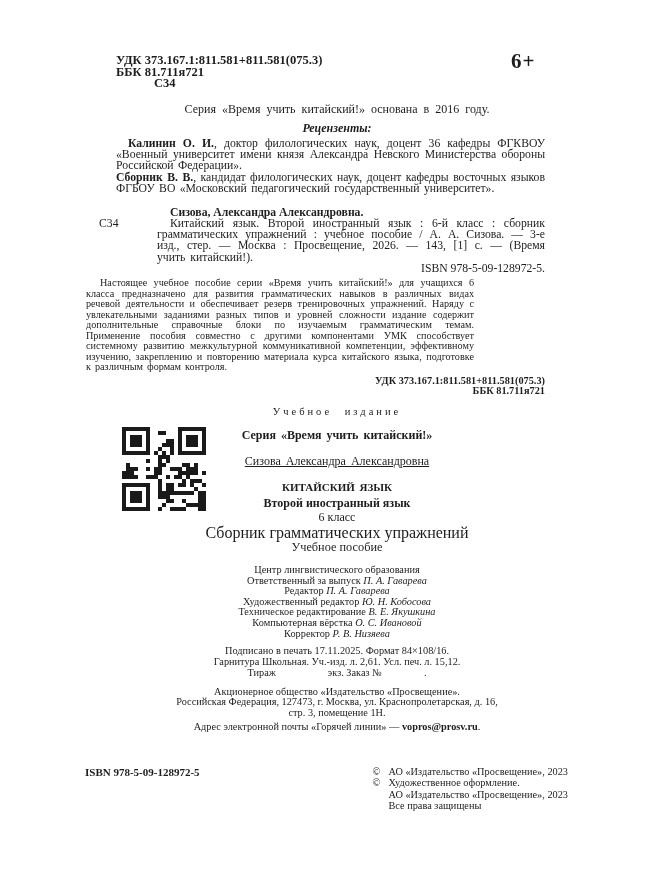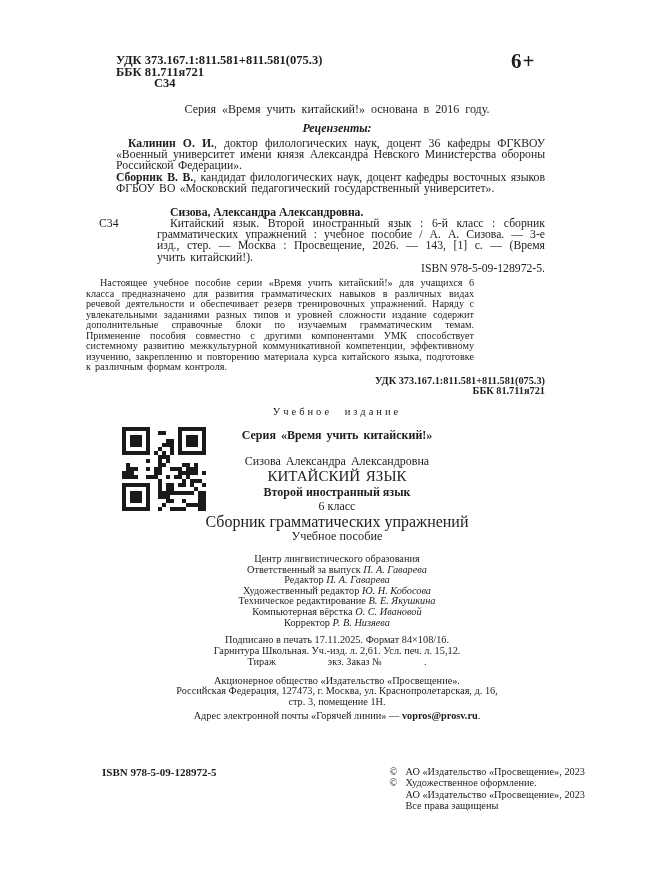--- a/index.html
+++ b/index.html
@@ -26,40 +26,40 @@
   .card .card-code{position:absolute;left:-58px;top:11.3px;}
   .card .author{font-weight:bold;text-indent:13px;}
   .card .desc{text-align:justify;text-indent:13px;word-spacing:2px;}
   .card .isbn{text-indent:13px;text-align:right;}
   .annotation{margin-top:4px;margin-left:86px;width:388px;text-align:justify;text-indent:14px;font-size:10.2px;line-height:10.5px;word-spacing:1.5px;}
   .udc-right{margin-left:116px;width:429px;text-align:right;font-weight:bold;font-size:10.3px;line-height:10.6px;margin-top:3px;}
   
   .imprint{margin-left:116px;width:442px;text-align:center;}
   .edition-type{margin-top:9px;font-size:10.5px;letter-spacing:3px;word-spacing:7px;line-height:11px;}
   .series{margin-top:12px;font-weight:bold;font-size:12px;word-spacing:2px;line-height:13px;}
-  .author-full{margin-top:13px;font-size:12px;word-spacing:2px;line-height:13px;}
-  .book-title{margin-top:1px;font-weight:normal;font-size:15px;word-spacing:2px;line-height:14px;}
+  .author-full{margin-top:13px;font-size:12px;word-spacing:2px;line-height:13px;text-decoration:underline;}
+  .book-title{margin-top:12px;font-weight:bold;font-size:11px;word-spacing:2px;line-height:14px;}
   .sub-lang{margin-top:3px;font-weight:bold;font-size:12px;line-height:13px;}
   .sub-grade{margin-top:1px;font-size:12px;line-height:13px;}
   .sub-type{margin-top:2px;font-size:16px;line-height:13px;text-align:center;}
   .sub-kind{margin-top:2px;font-size:12.3px;line-height:13px;}
   .center-org{margin-top:11px;font-size:10.3px;line-height:10.6px;}
   .staff-line{font-size:10.3px;line-height:10.6px;}
   .staff-line i,.it{font-style:italic;}
   .print-block{margin-top:7px;font-size:10.3px;line-height:10.8px;}
   .tirazh-gap1{display:inline-block;width:52px;}
   .tirazh-gap2{display:inline-block;width:42px;}
   .publisher-block{margin-top:8px;font-size:10.3px;line-height:10.8px;}
   .email-line{margin-top:3px;font-size:10.3px;line-height:10.8px;}
   .email-line b{font-weight:bold;}
   
   .qr{position:absolute;left:119px;top:424px;width:90px;height:90px;}
   .qr svg{display:block;width:90px;height:90px;fill:#1a1a1a;}
   
-  .footer{position:absolute;left:102px;top:766px;width:483px;display:flex;justify-content:space-between;align-items:flex-start;}
+  .footer{position:absolute;left:85px;top:766px;width:483px;display:flex;justify-content:space-between;align-items:flex-start;}
   .footer .isbn-bottom{font-weight:bold;font-size:11px;line-height:12px;}
   .copyright{font-size:10.3px;line-height:11.3px;}
   .c-row{display:flex;}
   .c-mark{width:16px;flex:0 0 16px;}
 </style>
 </head>
 <body>
 
 <div class="page">
 

